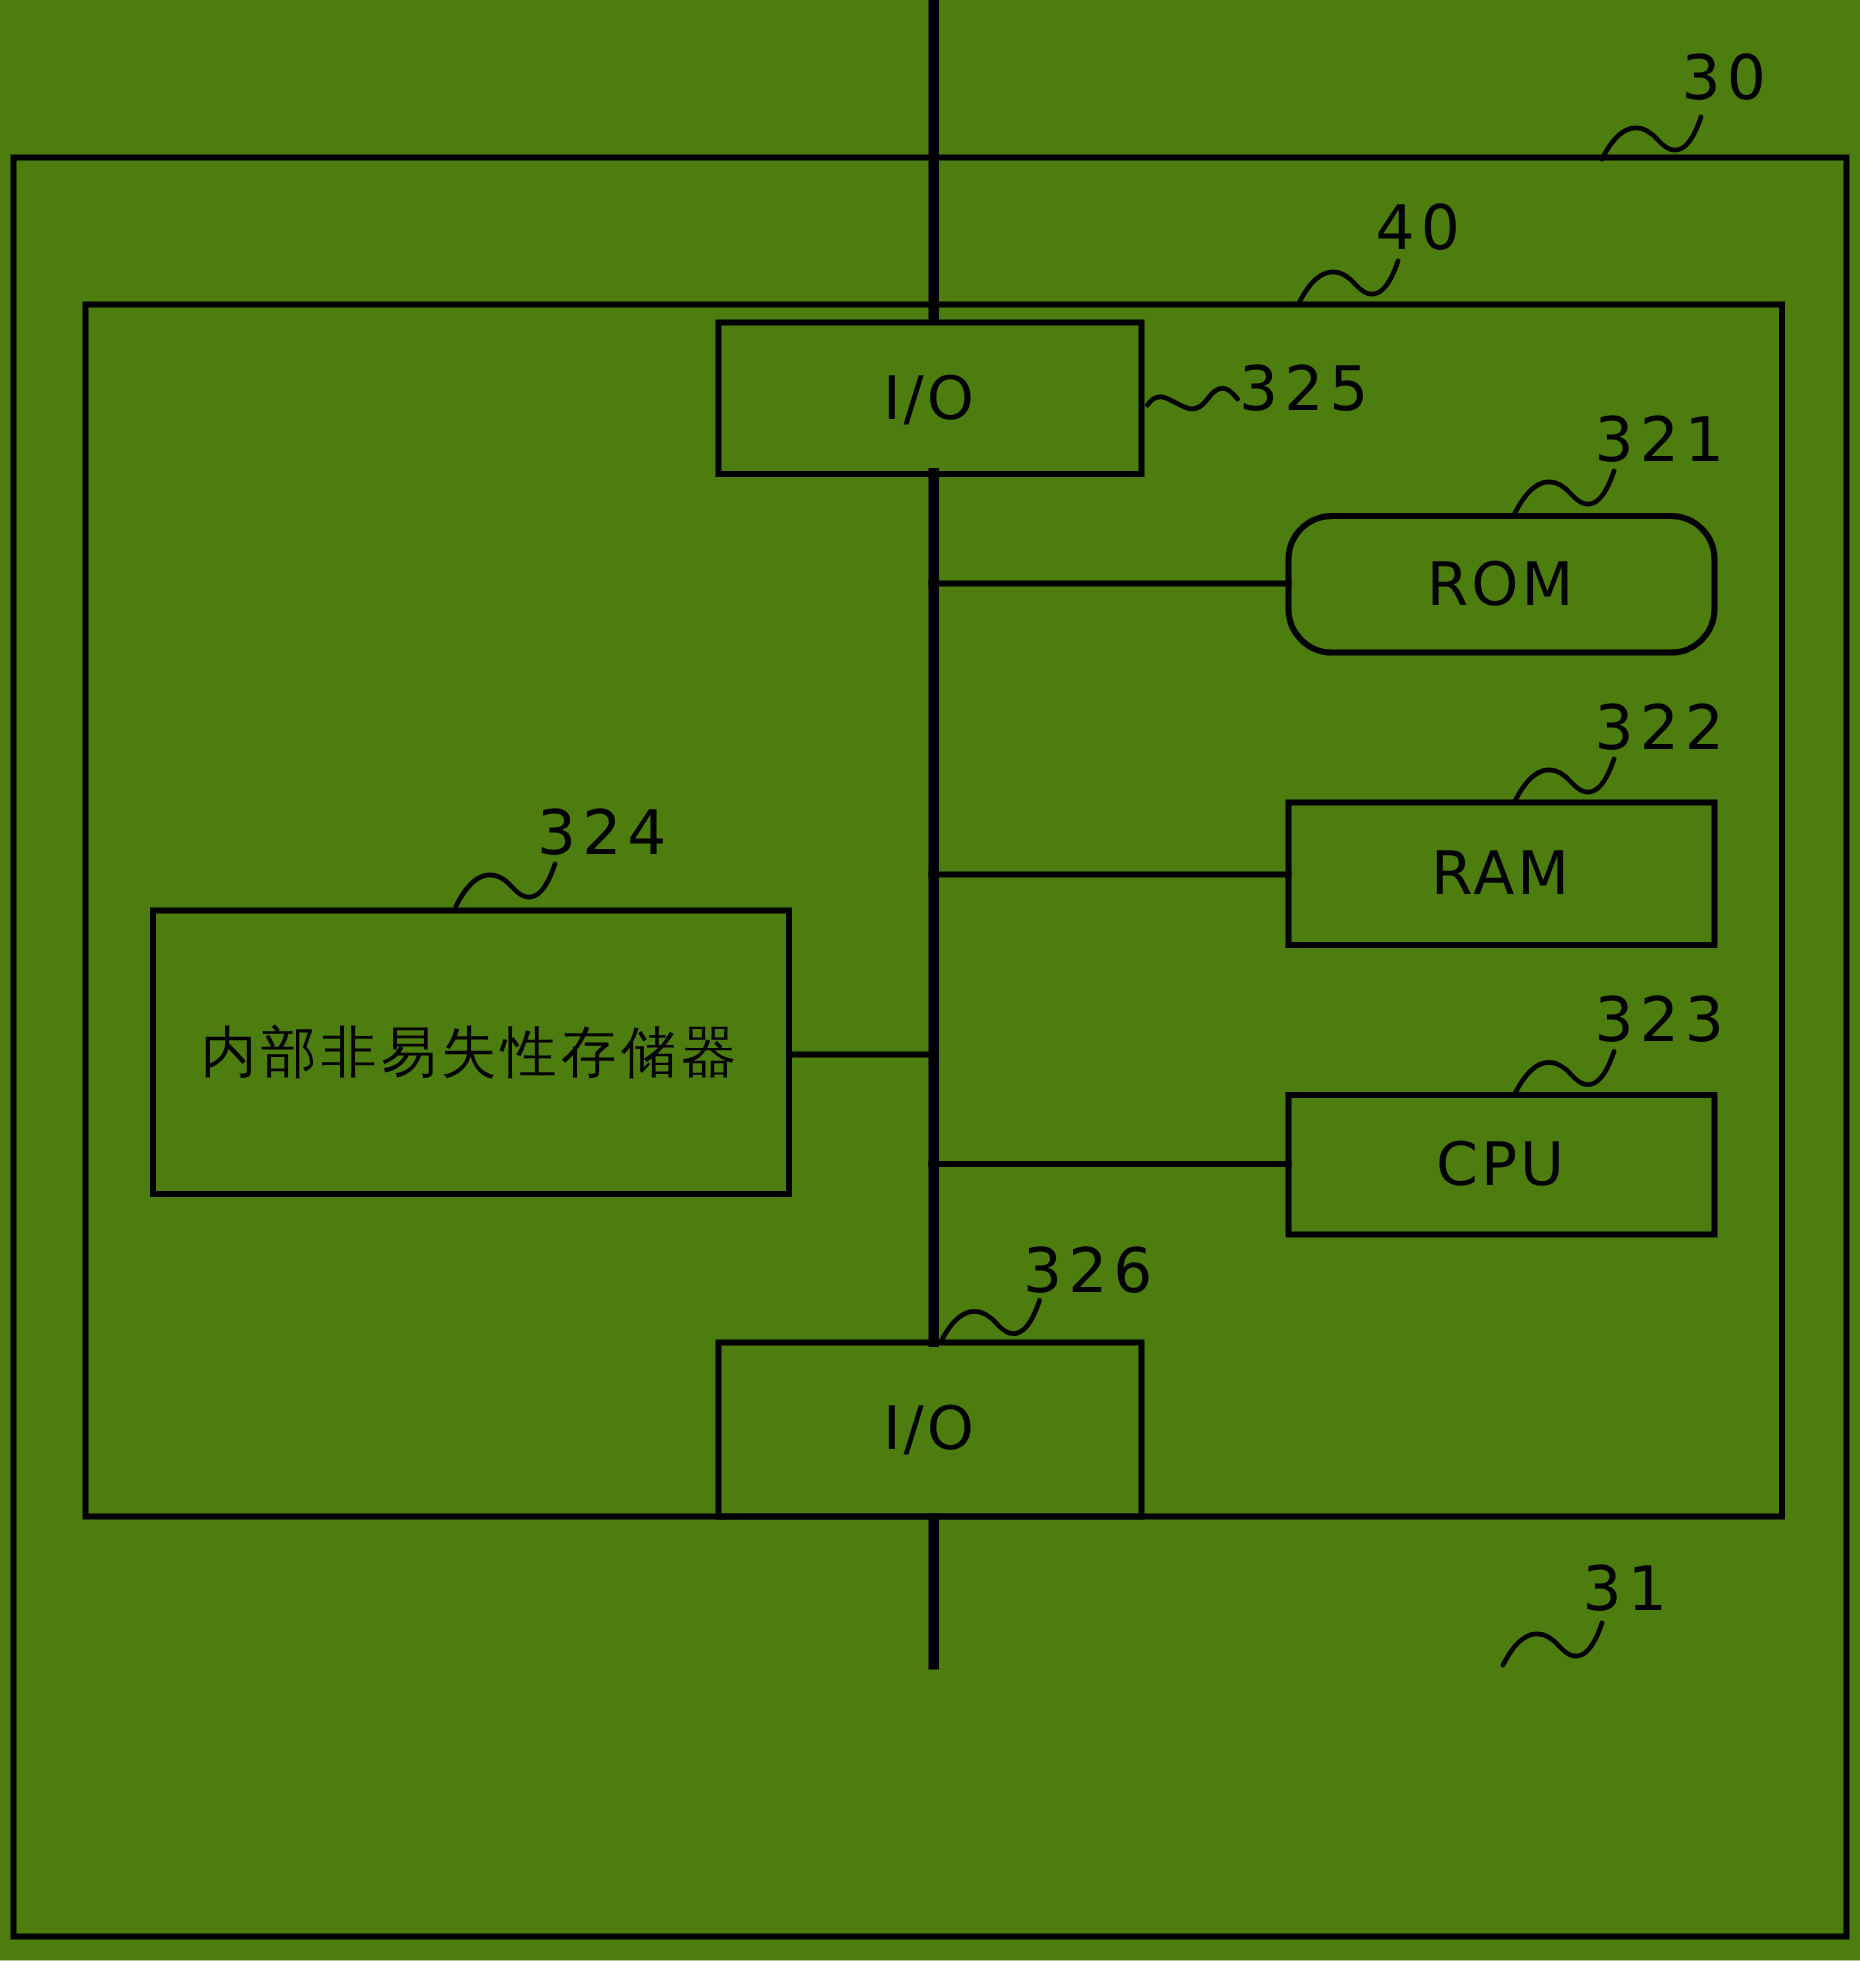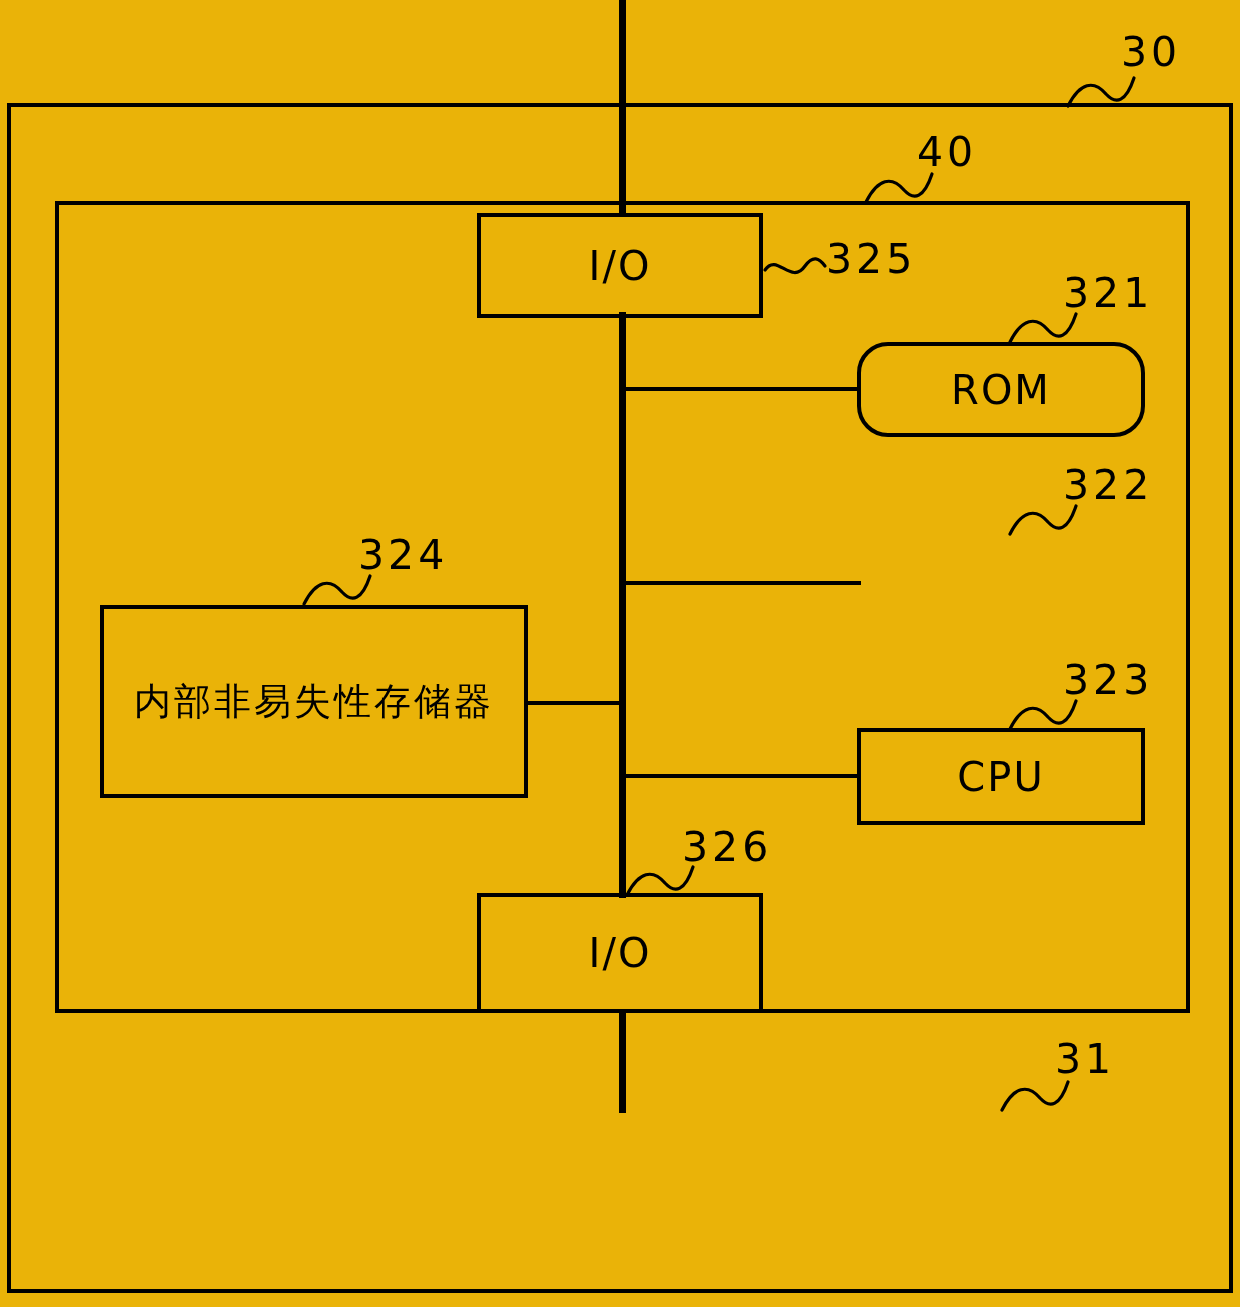--- a/index.html
+++ b/index.html
@@ -4,21 +4,21 @@
 <style>
   html, body {
     margin: 0;
     padding: 0;
     background: #ffffff;
   }
   #page {
     position: relative;
     width: 1240px;
     height: 1307px;
-    background: #eab308;
+    background: #4d7c0f;
     overflow: hidden;
     font-family: "Liberation Sans", sans-serif;
   }
 
   
   .box {
     position: absolute;
     border: 4px solid #000;
     background: transparent;
     box-sizing: border-box;
@@ -120,20 +120,23 @@
   </svg>
 
   <div class="box" style="left:857px; top:342px; width:288px; height:95px;border-radius:31px;">
     <span class="boxlabel latin">ROM</span>
   </div>
   <div class="ref" style="left:1063px; top:269px;">321</div>
   <svg class="leader" style="left:996px; top:300px; width:120px; height:50px;" viewBox="0 0 120 50">
     <path d="M 14 42 C 26 18, 40 16, 52 30 C 62 41, 72 38, 80 14"></path>
   </svg>
 
+  <div class="box" style="left:857px; top:533px; width:288px; height:99px;">
+    <span class="boxlabel latin">RAM</span>
+  </div>
   <div class="ref" style="left:1063px; top:461px;">322</div>
   <svg class="leader" style="left:996px; top:492px; width:120px; height:50px;" viewBox="0 0 120 50">
     <path d="M 14 42 C 26 18, 40 16, 52 30 C 62 41, 72 38, 80 14"></path>
   </svg>
 
   <div class="box" style="left:857px; top:728px; width:288px; height:97px;">
     <span class="boxlabel latin">CPU</span>
   </div>
   <div class="ref" style="left:1063px; top:656px;">323</div>
   <svg class="leader" style="left:996px; top:687px; width:120px; height:50px;" viewBox="0 0 120 50">

